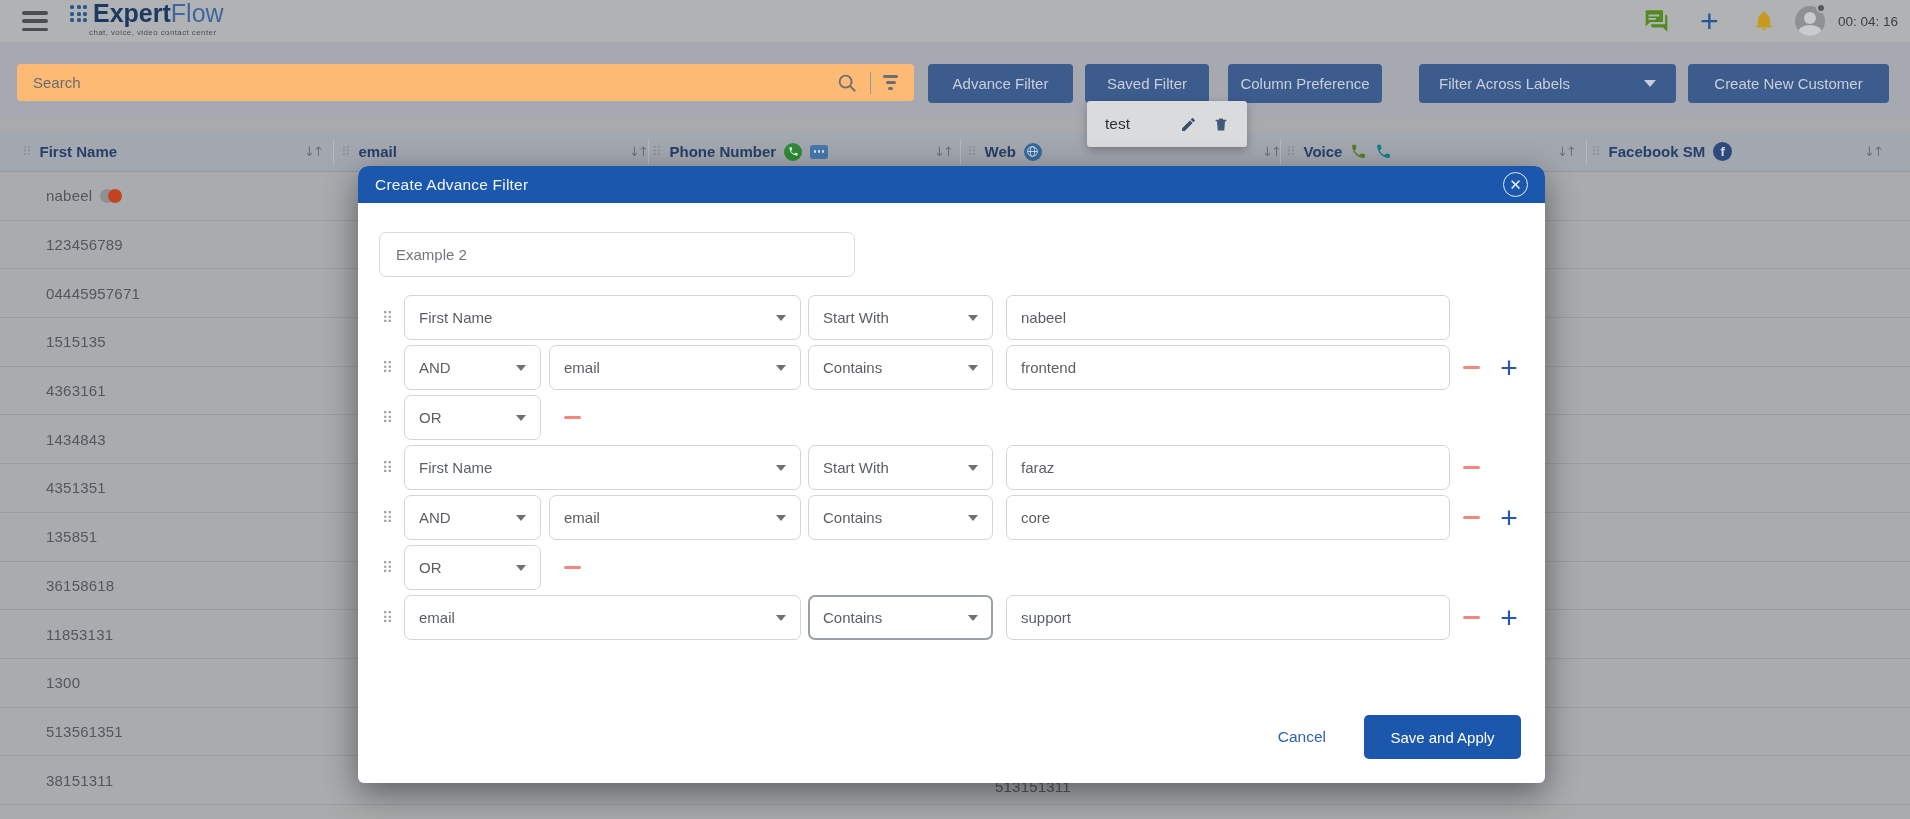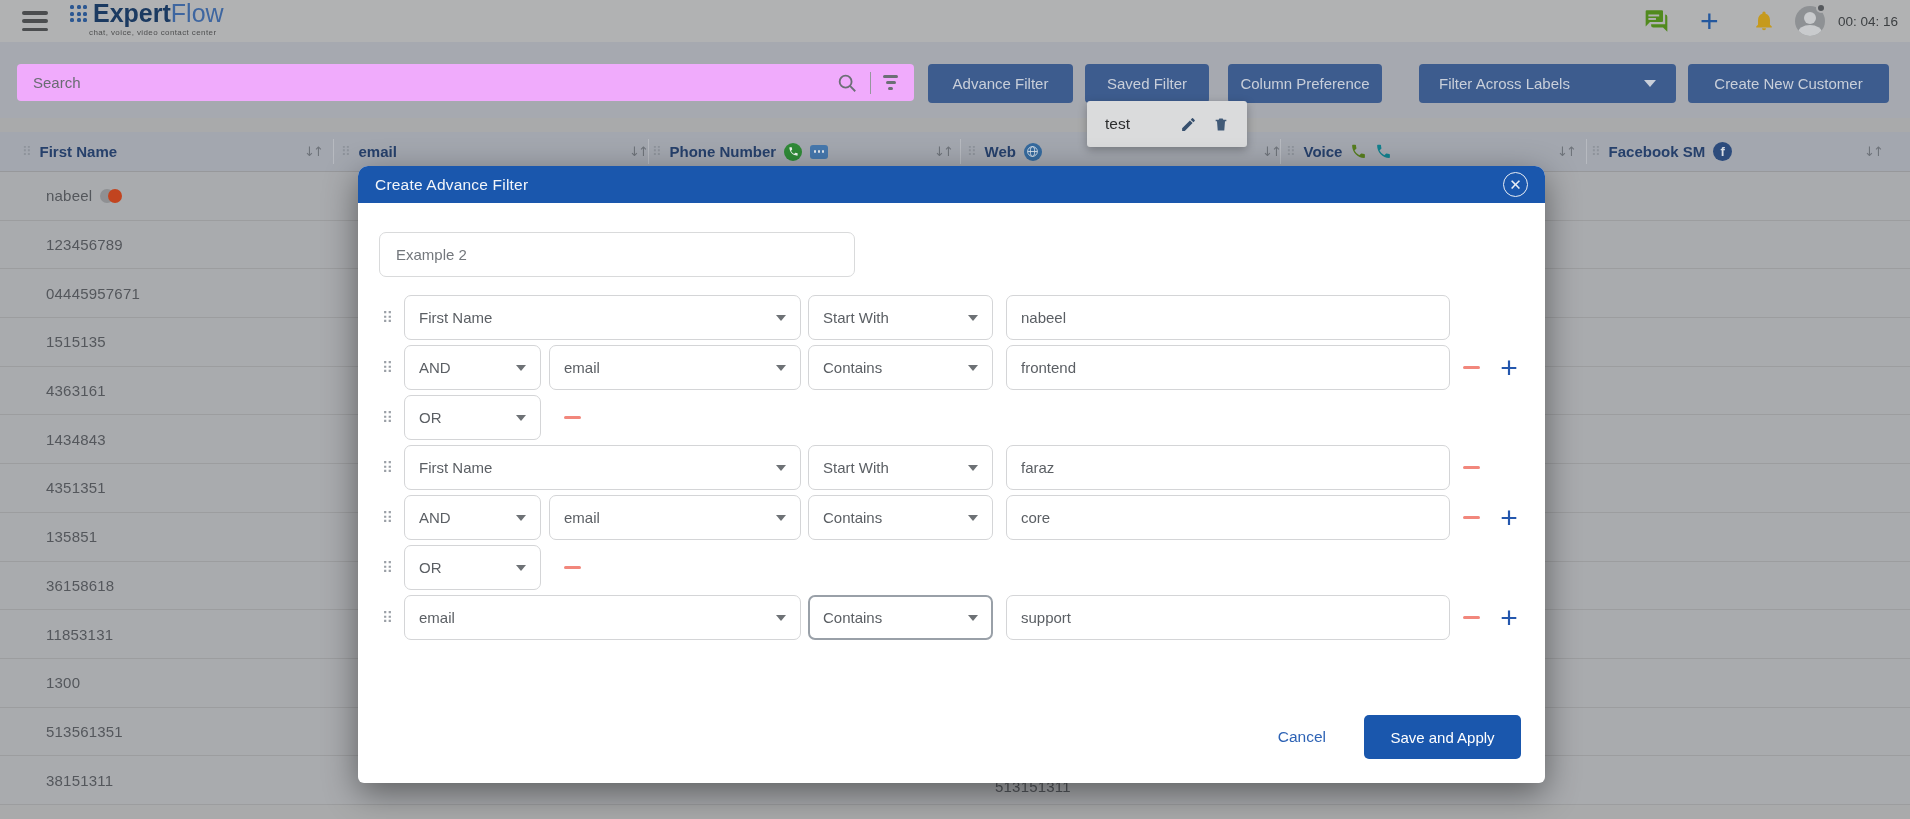--- a/index.html
+++ b/index.html
@@ -22,21 +22,21 @@
   .ic-chat { left:1643px; } .ic-plus { left:1700px; } .ic-bell { left:1753px; }
   .ic-plus span { color:#24589e; font-size:32px; font-weight:500; line-height:30px; }
   .avatar { position:absolute; left:1795px; top:6px; width:30px; height:30px; background:#8e9194; border-radius:50%; overflow:hidden; }
   .avatar .head { position:absolute; left:9px; top:6px; width:12px; height:12px; background:#c9cbcd; border-radius:50%; }
   .avatar .bodyy { position:absolute; left:3px; top:19px; width:24px; height:16px; background:#c9cbcd; border-radius:50%; }
   .status-dot { position:absolute; left:1816px; top:3px; width:10px; height:10px; background:#56595d; border-radius:50%; border:2px solid #b1b2b3; }
   .timer { position:absolute; left:1838px; top:0; height:42px; display:flex; align-items:center; font-size:13.5px; color:#3d4043; }
 
   
   .toolbar { position:absolute; left:0; top:42px; width:1910px; height:76px; background:#a6a9b0; }
-  .search-field { position:absolute; left:17px; top:22px; width:897px; height:37px; background:#f0abfc; border-radius:4px; display:flex; align-items:center; }
+  .search-field { position:absolute; left:17px; top:22px; width:897px; height:37px; background:#fdba74; border-radius:4px; display:flex; align-items:center; }
   .search-field input { flex:1; height:100%; background:transparent; border:none; outline:none; padding:0 16px; font-size:15px; color:#4c5055; font-family:"Liberation Sans",sans-serif; }
   .search-field input::placeholder { color:#686c72; opacity:1; }
   .sf-icons { display:flex; align-items:center; gap:12px; padding-right:16px; }
   .vdiv { width:1px; height:22px; background:#94979c; }
   .funnel { display:flex; flex-direction:column; gap:3.5px; align-items:center; cursor:pointer; }
   .funnel i { height:2.5px; background:#6b6f75; border-radius:2px; display:block; }
   .funnel i:nth-child(1){width:15px}.funnel i:nth-child(2){width:10px}.funnel i:nth-child(3){width:5px}
   .btn { position:absolute; top:22px; height:39px; background:#3d5c8e; color:#c9cfda; border:none; border-radius:4px;
     font-size:15px; font-family:"Liberation Sans",sans-serif; cursor:pointer; display:flex; align-items:center; justify-content:center; }
   .btn-af { left:928px; width:145px; } .btn-sf { left:1085px; width:124px; }

